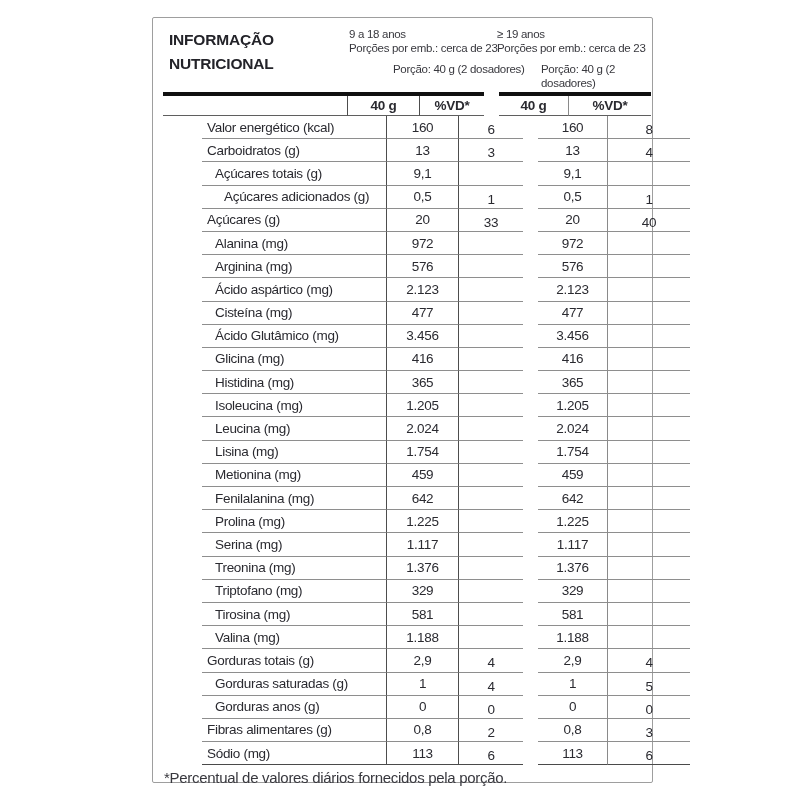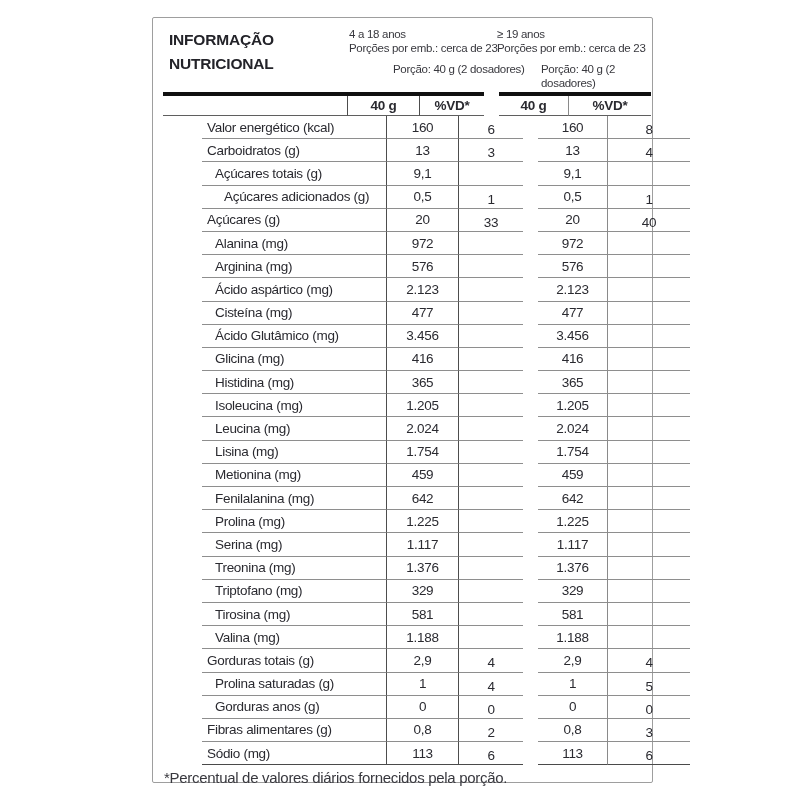--- a/index.html
+++ b/index.html
@@ -72,21 +72,21 @@
 </head>
 <body>
 
 <div class="page">
   <div class="nutrition-box">
 
     <div class="title">INFORMAÇÃO
 NUTRICIONAL</div>
 
     <div class="info g1i">
-      <div>4 a 18 anos</div>
+      <div>9 a 18 anos</div>
       <div>Porções por emb.: cerca de 23</div>
       <div class="serv">Porção: 40 g (2 dosadores)</div>
     </div>
 
     <div class="info g2i">
       <div>≥ 19 anos</div>
       <div>Porções por emb.: cerca de 23</div>
       <div class="serv">Porção: 40 g (2 dosadores)</div>
     </div>
 
@@ -455,21 +455,21 @@
             <div class="cell gapc"></div>
             <div class="cell val2">
               <span>2,9</span>
             </div>
             <div class="cell vd2">
               <span>4</span>
             </div>
           </div>
           <div class="row">
             <div class="cell lbl ind1">
-              <span>Prolina saturadas (g)</span>
+              <span>Gorduras saturadas (g)</span>
             </div>
             <div class="cell val">
               <span>1</span>
             </div>
             <div class="cell vd">
               <span>4</span>
             </div>
             <div class="cell gapc"></div>
             <div class="cell val2">
               <span>1</span>

